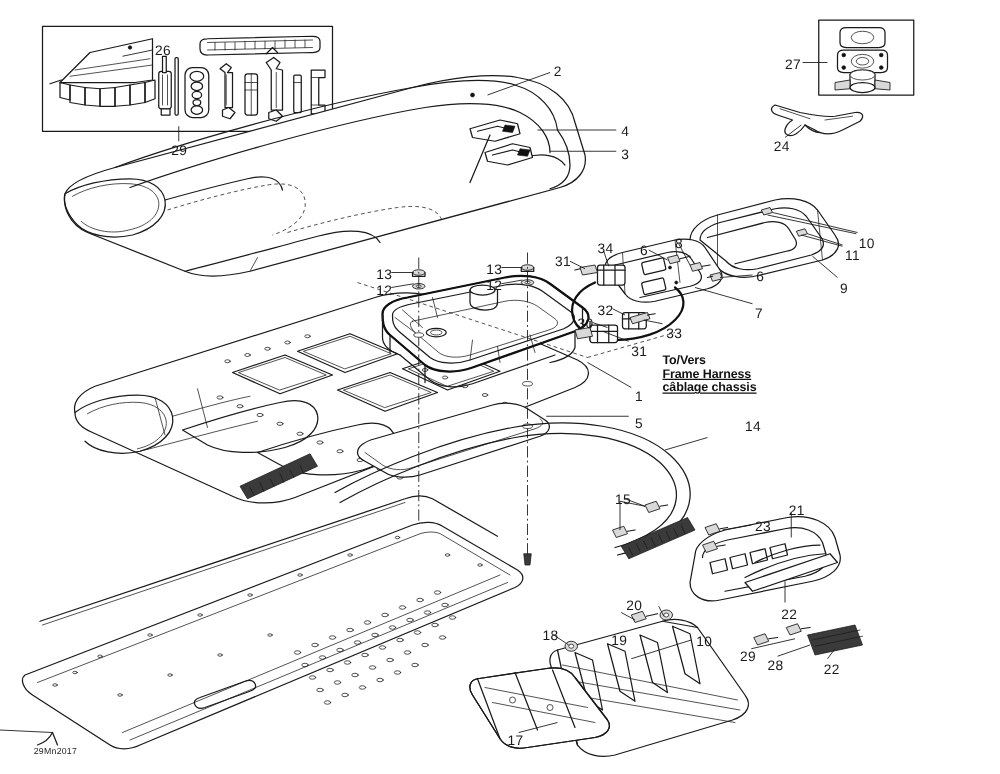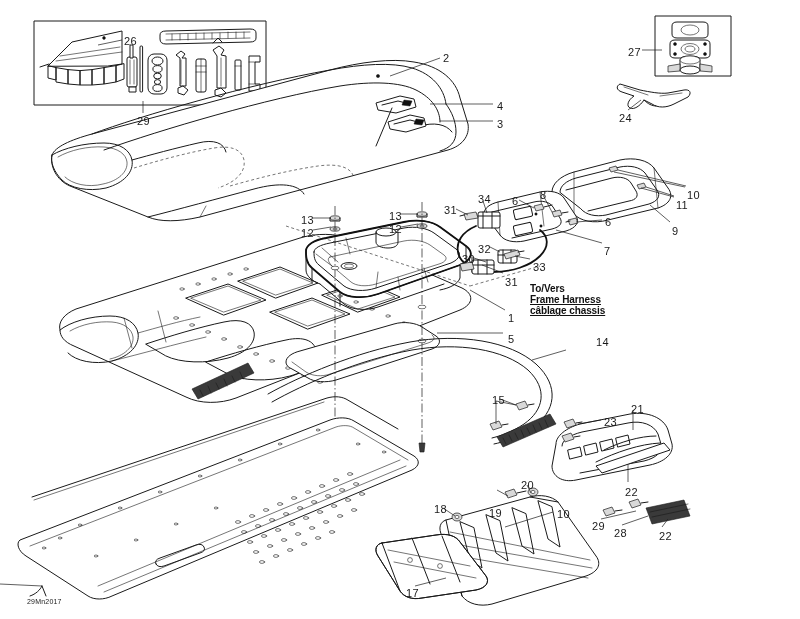--- a/index.html
+++ b/index.html
@@ -818,21 +818,21 @@
       <div class="callout" style="left: 533px; top: 262px;">33</div>
       <div class="callout" style="left: 505px; top: 277px;">31</div>
       <div class="callout" style="left: 508px; top: 313px;">1</div>
       <div class="callout" style="left: 508px; top: 334px;">5</div>
       <div class="callout" style="left: 570px; top: 337px; margin-left: 26px;">14</div>
       <div class="callout" style="left: 492px; top: 395px;">15</div>
       <div class="callout" style="left: 604px; top: 417px;">23</div>
       <div class="callout" style="left: 631px; top: 404px;">21</div>
       <div class="callout" style="left: 625px; top: 487px;">22</div>
       <div class="callout" style="left: 489px; top: 508px;">19</div>
-      <div class="callout" style="left: 521px; top: 480px;">20</div>
+      <div class="callout" style="left: 501px; top: 480px;">20</div>
       <div class="callout" style="left: 434px; top: 504px;">18</div>
       <div class="callout" style="left: 557px; top: 509px;">10</div>
       <div class="callout" style="left: 592px; top: 521px;">29</div>
       <div class="callout" style="left: 614px; top: 528px;">28</div>
       <div class="callout" style="left: 659px; top: 531px;">22</div>
       <div class="callout" style="left: 406px; top: 588px;">17</div>
     </div>
 
   <div class="harness-note" style="left:530px; top:283px;">
     <span class="n">To/Vers</span>

